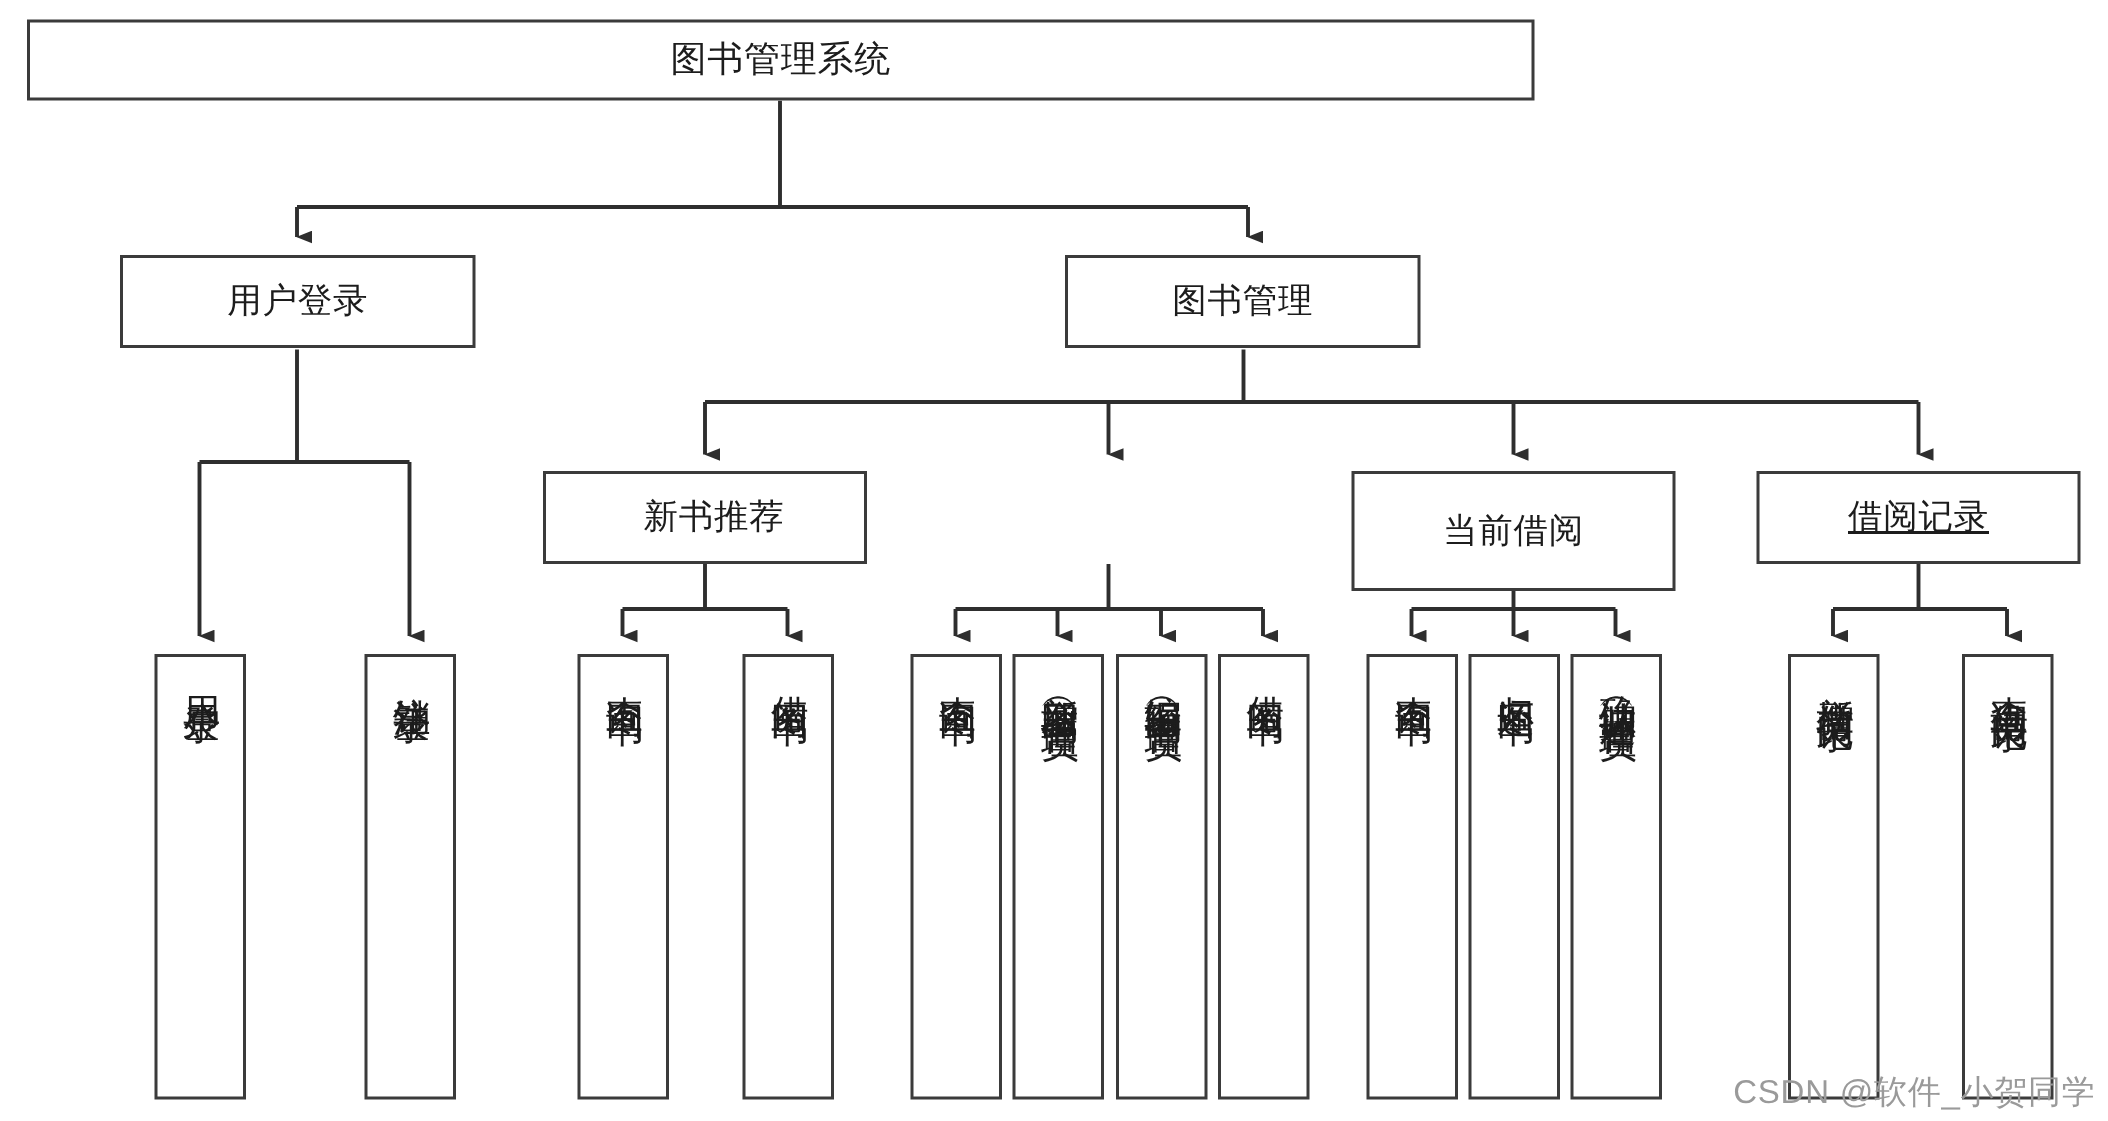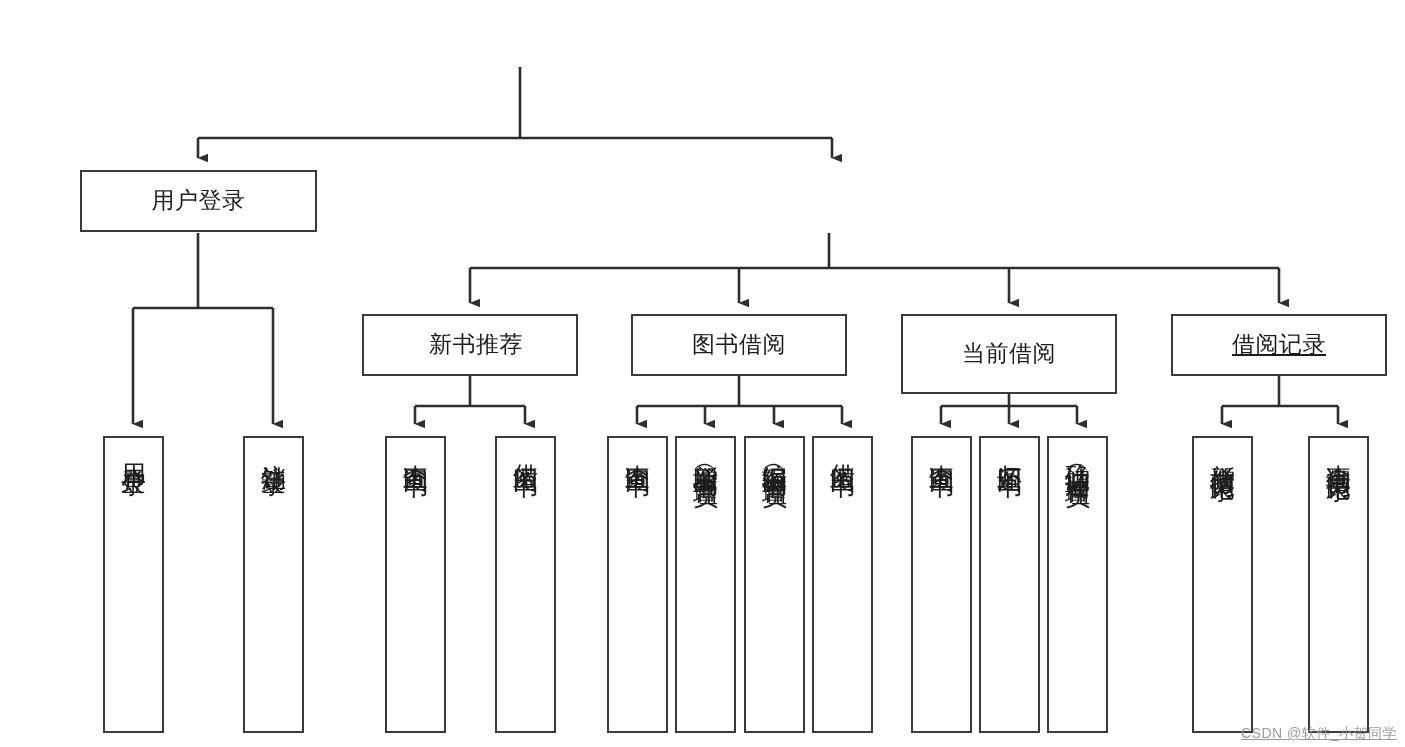--- a/index.html
+++ b/index.html
@@ -58,26 +58,25 @@
     line-height: 1;
     margin: 0 auto;
   }
   .node.root .label {
     font-size: 24px;
   }
   #watermark {
     position: absolute;
     right: 8px;
     bottom: 4px;
-    font-size: 14px;
+    font-size: 22px;
     color: #9a9a9a;
     letter-spacing: 0.5px;
     z-index: 5;
     white-space: nowrap;
-    text-decoration: underline;
   }
 </style>
 </head>
 <body>
 
 <div id="diagram-canvas">
 
   <svg id="edge-layer" viewBox="0 0 1405 747" xmlns="http://www.w3.org/2000/svg">
     <defs>
       <marker id="arrowhead" markerWidth="9" markerHeight="11" refX="4.2" refY="10" orient="auto" markerUnits="userSpaceOnUse">
@@ -121,30 +120,33 @@
       <path d="M1009,406 L1009,424" marker-end="url(#arrowhead)"></path>
       <path d="M1077,406 L1077,424" marker-end="url(#arrowhead)"></path>
 
       <path d="M1279,376 L1279,406"></path>
       <path d="M1222,406 L1338,406"></path>
       <path d="M1222,406 L1222,424" marker-end="url(#arrowhead)"></path>
       <path d="M1338,406 L1338,424" marker-end="url(#arrowhead)"></path>
     </g>
   </svg>
 
+  <div class="node horizontal root" style="left:18px; top:13px; width:1005px; height:54px;">
+    <span class="label">图书管理系统</span>
+  </div>
 
   <div class="node horizontal" style="left:80px; top:170px; width:237px; height:62px;">
     <span class="label">用户登录</span>
   </div>
+  <div class="node horizontal" style="left:710px; top:170px; width:237px; height:62px;">
+    <span class="label">图书管理</span>
+  </div>
 
   <div class="node horizontal" style="left:362px; top:314px; width:216px; height:62px;padding-left:12px;">
     <span class="label">新书推荐</span>
-  </div>
-  <div class="node horizontal" style="left:631px; top:314px; width:216px; height:62px;">
-    <span class="label">图书借阅</span>
   </div>
   <div class="node horizontal" style="left:901px; top:314px; width:216px; height:80px;">
     <span class="label">当前借阅</span>
   </div>
   <div class="node horizontal" style="left:1171px; top:314px; width:216px; height:62px;text-decoration:underline;">
     <span class="label">借阅记录</span>
   </div>
 
   <div class="node vertical" style="left:103px; top:436px; width:61px; height:297px;">
     <span class="label">用户登录</span>

